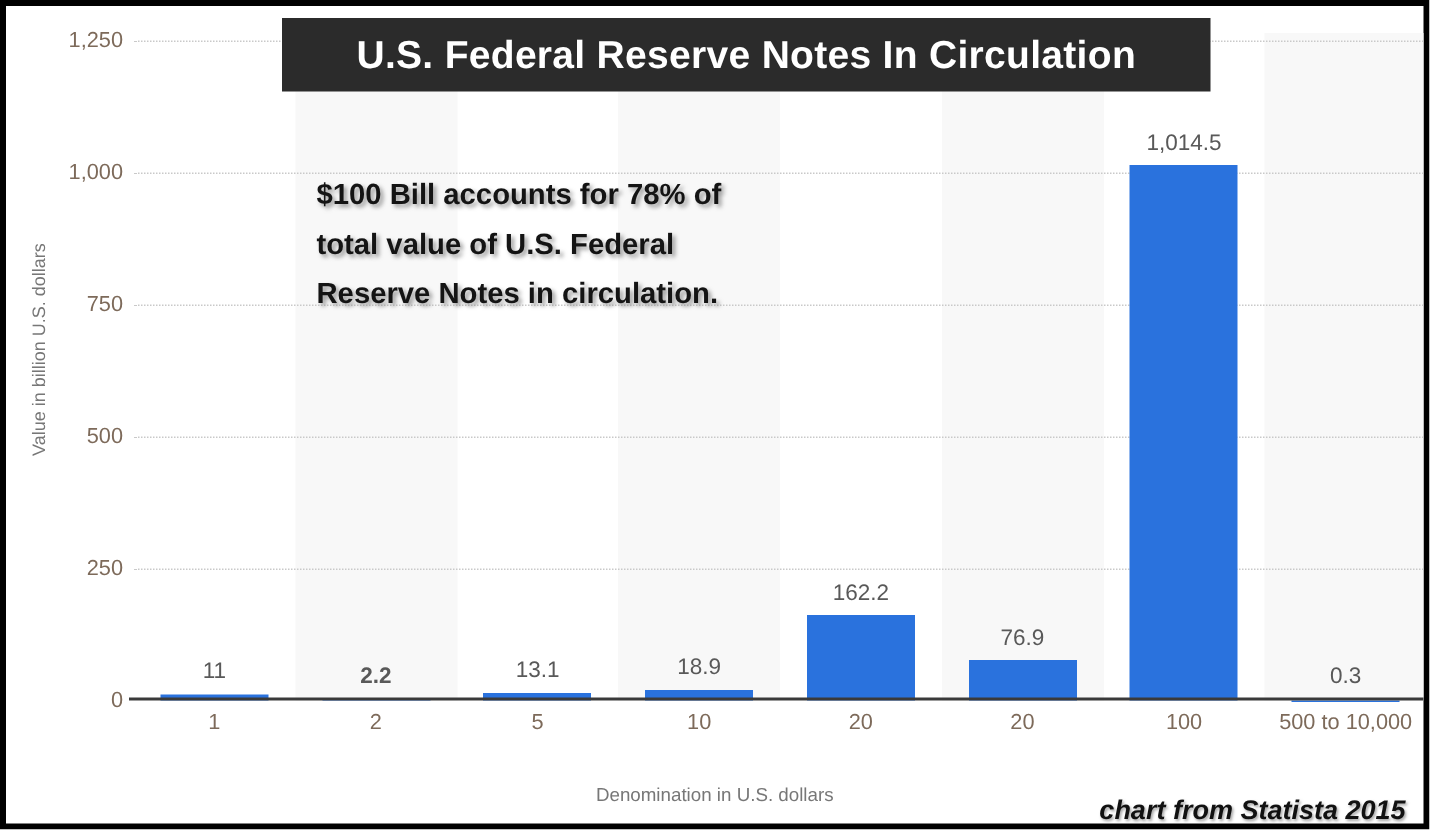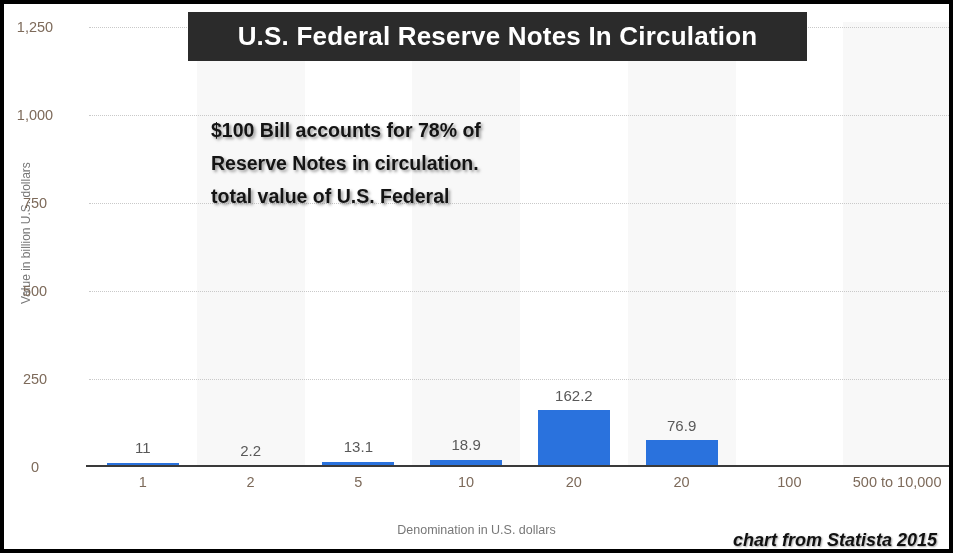--- a/index.html
+++ b/index.html
@@ -74,23 +74,23 @@
     transform: translateX(-50%);
     white-space: nowrap;
     font-size: 15px;
     color: #595959;
     font-family: "Liberation Sans", sans-serif;
   }
 
   
   .y-tick {
     position: absolute;
-    right: 12px;
+    right: 0;
     width: 70px;
-    text-align: center;
+    text-align: right;
     font-size: 14.5px;
     color: #7d6a5a;
     transform: translateY(-50%);
     white-space: nowrap;
   }
   .y-ticks-wrap {
     position: absolute;
     left: 0;
     top: 18px;
     width: 78px;
@@ -212,39 +212,47 @@
       <div class="gridline" style="top:269px;"></div>
       <div class="gridline" style="top:357px;"></div>
     </div>
 
     <div class="bar-layer">
 
       <div class="bar-slot" style="left:0px;width:107.75px;">
         <div class="bar" style="height:3.9px;"></div>
         <div class="bar-label" style="bottom:11px;">11</div>
       </div>
-      <div class="bar-slot" style="left:107.75px;width:107.75px;">
+      <div class="bar-slot" style="left:107.75px;width:107.75px;font-weight:bold;">
         <div class="bar" style="height:0.8px;"></div>
         <div class="bar-label" style="bottom:8px;">2.2</div>
       </div>
       <div class="bar-slot" style="left:215.5px;width:107.75px;text-align:right;">
         <div class="bar" style="height:4.6px;"></div>
         <div class="bar-label" style="bottom:12px;">13.1</div>
       </div>
       <div class="bar-slot" style="left:323.25px;width:107.75px;">
         <div class="bar" style="height:6.7px;"></div>
         <div class="bar-label" style="bottom:14px;">18.9</div>
       </div>
       <div class="bar-slot" style="left:431px;width:107.75px;">
         <div class="bar" style="height:57.1px;"></div>
         <div class="bar-label" style="bottom:63px;">162.2</div>
       </div>
       <div class="bar-slot" style="left:538.75px;width:107.75px;">
         <div class="bar" style="height:27.1px;"></div>
         <div class="bar-label" style="bottom:33px;">76.9</div>
+      </div>
+      <div class="bar-slot" style="left:646.5px;width:107.75px;">
+        <div class="bar" style="height:357px;"></div>
+        <div class="bar-label" style="bottom:363px;">1,014.5</div>
+      </div>
+      <div class="bar-slot" style="left:754.25px;width:107.75px;">
+        <div class="bar" style="height:0.3px;"></div>
+        <div class="bar-label" style="bottom:8px;">0.3</div>
       </div>
     </div>
 
     <div class="axis-baseline"></div>
   </div>
 
   <div class="x-labels">
     <div class="x-tick" style="left:0px;width:107.75px;">1</div>
     <div class="x-tick" style="left:107.75px;width:107.75px;">2</div>
     <div class="x-tick" style="left:215.5px;width:107.75px;">5</div>
@@ -256,19 +264,19 @@
   </div>
 
   <div class="x-axis-title">Denomination in U.S. dollars</div>
 
   <div class="title-banner">
     <span class="title-text">U.S. Federal Reserve Notes In Circulation</span>
   </div>
 
   <div class="annotation">
     <div>$100 Bill accounts for 78% of</div>
+    <div>total value of U.S. Federal</div>
     <div>Reserve Notes in circulation.</div>
-    <div>total value of U.S. Federal</div>
   </div>
 
   <div class="credit">chart from Statista 2015</div>
 
 </div>
 
 </body></html>

